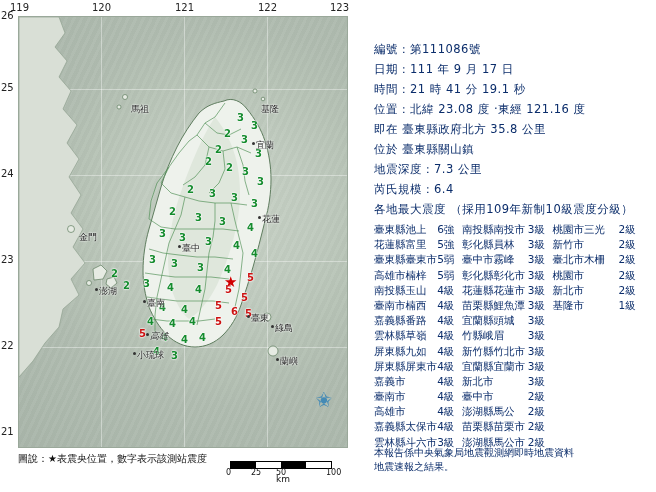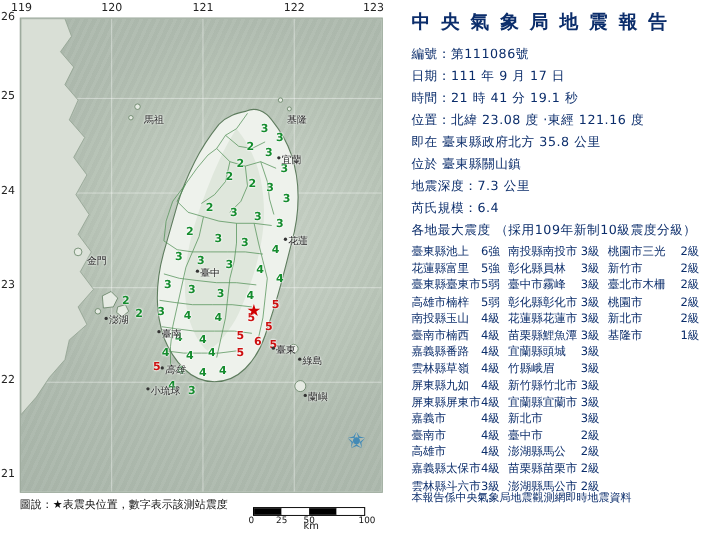--- a/index.html
+++ b/index.html
@@ -342,21 +342,20 @@
       <div id="scaleTicks">
           <span style="left: 0px;">0</span>
           <span style="left: 25px;">25</span>
           <span style="left: 50px;">50</span>
           <span style="left: 100px;">100</span>
         </div>
     </div>
   </div>
 
   <div id="report">
-    <div id="repTitle">中 央 氣 象 局 地 震 報 告</div>
     <div id="repLines">
         <div class="repLine" style="top: 42px;">編號：第111086號</div>
         <div class="repLine" style="top: 62px;">日期：111 年 9 月 17 日</div>
         <div class="repLine" style="top: 82px;">時間：21 時 41 分 19.1 秒</div>
         <div class="repLine" style="top: 102px;">位置：北緯 23.08 度 ‧東經 121.16 度</div>
         <div class="repLine" style="top: 122px;">即在 臺東縣政府北方 35.8 公里</div>
         <div class="repLine" style="top: 142px;">位於 臺東縣關山鎮</div>
         <div class="repLine" style="top: 162px;">地震深度：7.3 公里</div>
         <div class="repLine" style="top: 182px;">芮氏規模：6.4</div>
       </div>
@@ -478,16 +477,17 @@
           <div class="colA">雲林縣斗六市</div>
           <div class="colB">3級</div>
           <div class="colC">澎湖縣馬公市</div>
           <div class="colB">2級</div>
           <div class="colC"></div>
           <div class="colD"></div>
         </div>
       </div>
     <div id="footNote">
         <div>本報告係中央氣象局地震觀測網即時地震資料</div>
+        <div>地震速報之結果。</div>
       </div>
   </div>
 
 </div>
 
 </body></html>

